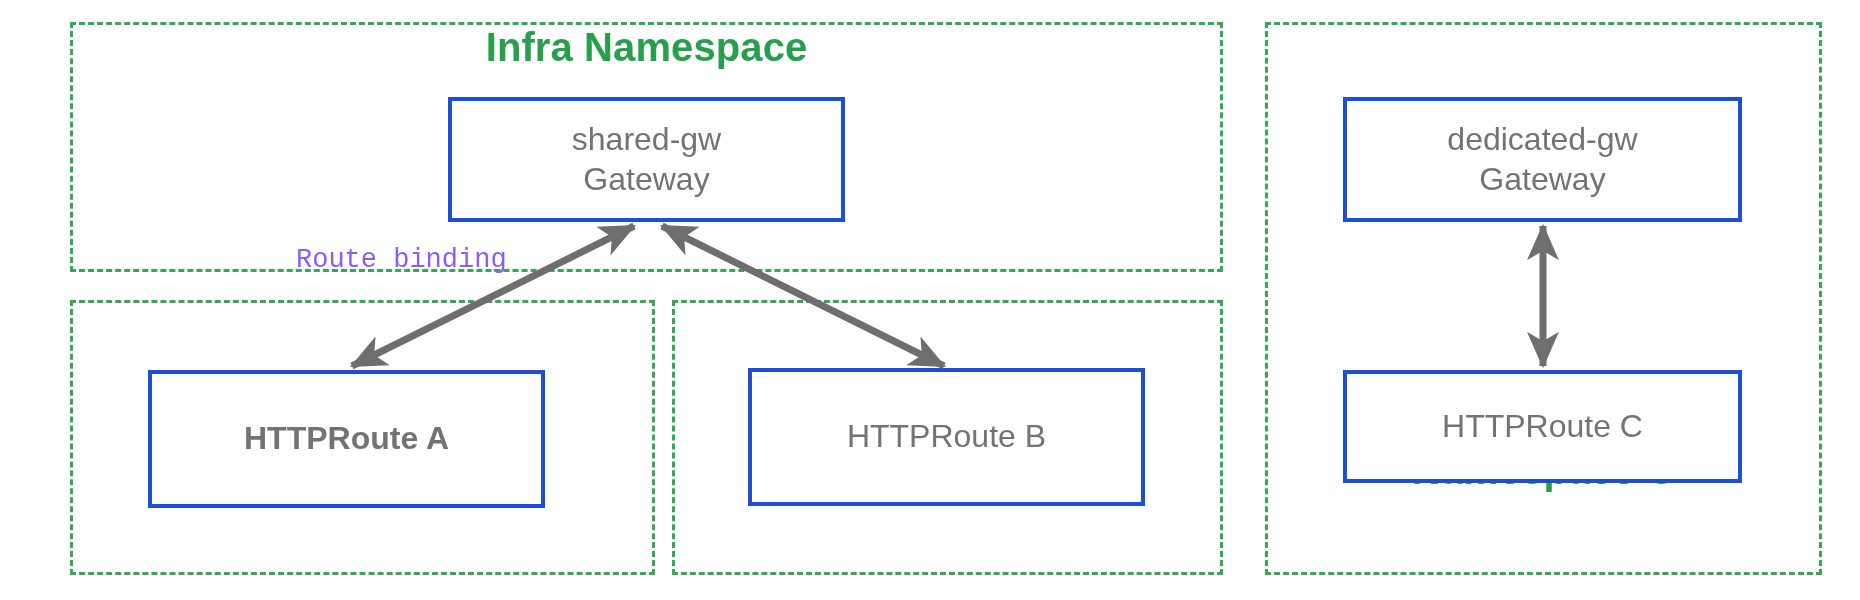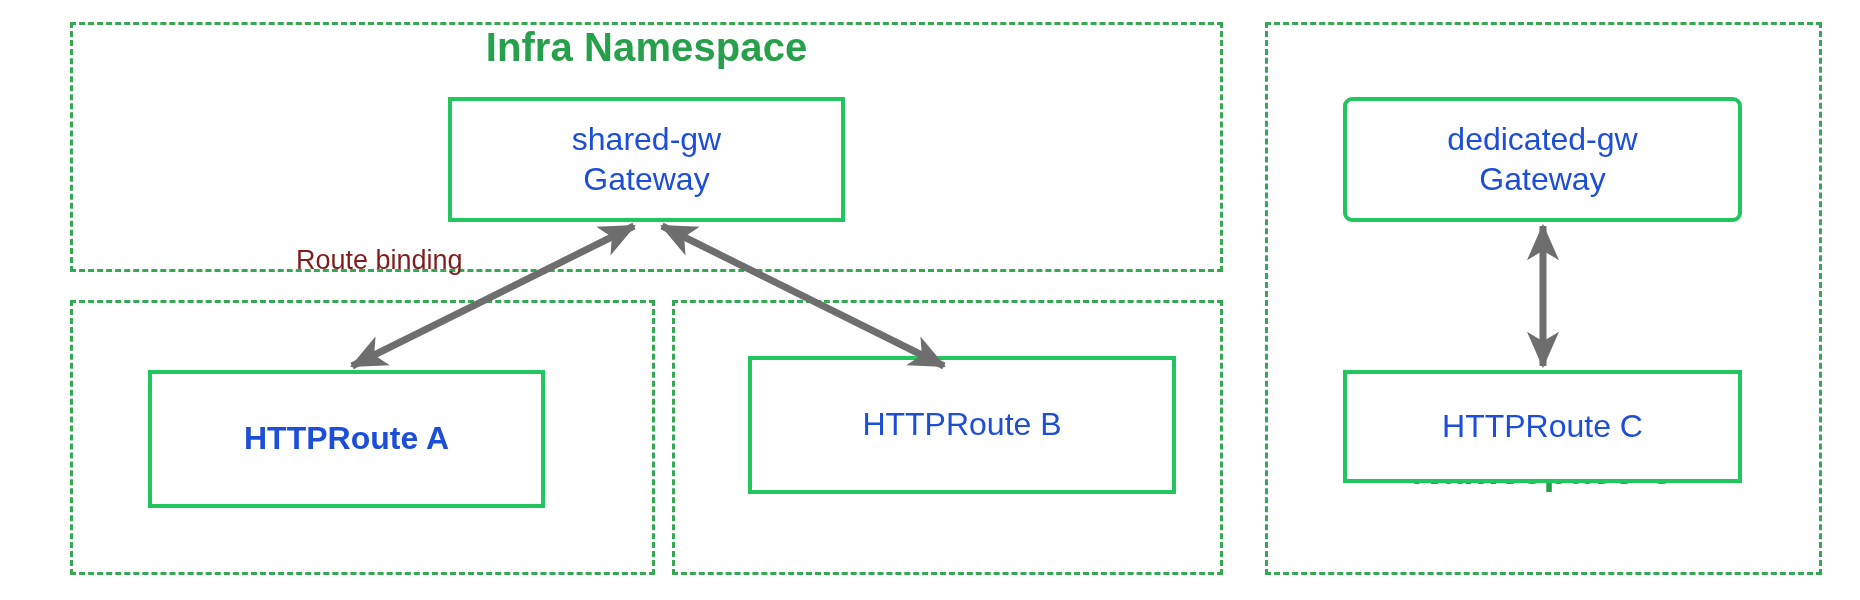--- a/index.html
+++ b/index.html
@@ -33,43 +33,43 @@
     letter-spacing: 0.1px;
     text-align: center;
     white-space: nowrap;
     font-family: "Liberation Sans", sans-serif;
   }
 
   
   .res-box {
     position: absolute;
     box-sizing: border-box;
-    border: 4px solid #22c55e;
+    border: 4px solid #1d4ed8;
     background: #ffffff;
     display: flex;
     align-items: center;
     justify-content: center;
     text-align: center;
-    color: #1d4ed8;
+    color: #737373;
     font-size: 32px;
     line-height: 1.22;
     font-family: "Liberation Sans", sans-serif;
   }
   .res-box .res-label {
     display: block;
     white-space: pre-line;
   }
 
   
   .edge-label {
     position: absolute;
-    color: #7f1d1d;
+    color: #8b5cf6;
     font-size: 27px;
     white-space: nowrap;
-    font-family: Liberation Sans, sans-serif;
+    font-family: Liberation Mono, monospace;
   }
 
   
   #arrows {
     position: absolute;
     left: 0;
     top: 0;
     width: 1860px;
     height: 600px;
     pointer-events: none;
@@ -94,30 +94,30 @@
 
   <div class="ns-title" style="left:672px; top:448px; width:551px;">Namespace B</div>
 
   <div class="ns-title" style="left:1265px; top:448px; width:557px;">Namespace C</div>
 
   <div class="res-box" style="left:448px; top:97px; width:397px; height:125px;">
     <span class="res-label">shared-gw
 Gateway</span>
   </div>
 
-  <div class="res-box" style="left:1343px; top:97px; width:399px; height:125px;border-radius:9px;">
+  <div class="res-box" style="left:1343px; top:97px; width:399px; height:125px;">
     <span class="res-label">dedicated-gw
 Gateway</span>
   </div>
 
   <div class="res-box" style="left:148px; top:370px; width:397px; height:138px;font-weight:bold;">
     <span class="res-label">HTTPRoute A</span>
   </div>
 
-  <div class="res-box" style="left:748px; top:356px; width:428px; height:138px;">
+  <div class="res-box" style="left:748px; top:368px; width:397px; height:138px;">
     <span class="res-label">HTTPRoute B</span>
   </div>
 
   <div class="res-box" style="left:1343px; top:370px; width:399px; height:113px;">
     <span class="res-label">HTTPRoute C</span>
   </div>
 
   <div class="edge-label" style="left:296px; top:245px;">Route binding</div>
 
   <svg id="arrows" viewBox="0 0 1860 600" width="1860" height="600" xmlns="http://www.w3.org/2000/svg">

